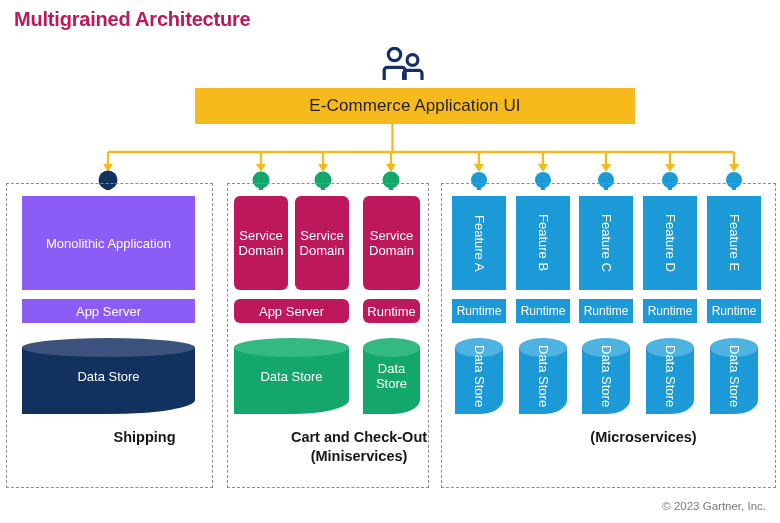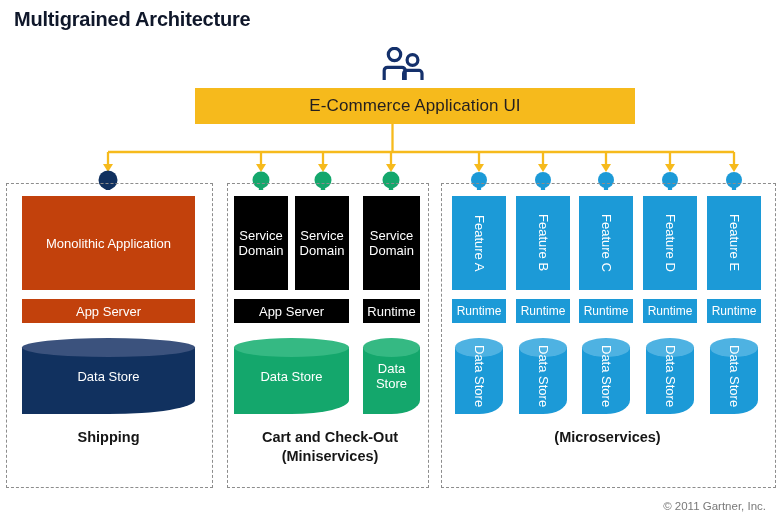--- a/index.html
+++ b/index.html
@@ -6,21 +6,21 @@
   body{
     width:780px;height:523px;background:#ffffff;
     font-family:"Liberation Sans",sans-serif;
     color:#1a1a1a;overflow:hidden;position:relative;
   }
   .canvas{position:absolute;left:0;top:0;width:780px;height:523px;}
 
   
   .title{
     position:absolute;left:14px;top:8px;
-    font-size:20px;font-weight:bold;letter-spacing:-0.2px;color:#0f172a;
+    font-size:20px;font-weight:bold;letter-spacing:-0.2px;color:#be185d;
   }
 
   
   .users-icon{position:absolute;left:381px;top:47px;width:44px;height:34px;}
 
   
   .banner{
     position:absolute;left:195px;top:88px;width:440px;height:36px;
     background:#f6ba1c;display:flex;align-items:center;justify-content:center;
   }
@@ -30,28 +30,28 @@
   .connectors{position:absolute;left:0;top:120px;width:780px;height:70px;}
 
   
   .group{position:absolute;border:1.6px dashed #8d8d8d;background:transparent;}
   .g-ship{left:6px;top:183px;width:205px;height:303px;}
   .g-cart{left:227px;top:183px;width:200px;height:303px;}
   .g-prod{left:441px;top:183px;width:333px;height:303px;}
 
   .g-label{
     position:absolute;left:0;right:0;text-align:center;
-    font-size:14.5px;font-weight:bold;color:#161616;line-height:19px;
+    font-size:14.5px;font-weight:bold;color:#161616;line-height:19px;padding-left:36px;
   }
 
   
   .blk{position:absolute;display:flex;align-items:center;justify-content:center;
        color:#ffffff;font-size:13px;text-align:center;line-height:15px;}
-  .blk.navy{background:#c2410c;}
-  .blk.green{background:#000000;}
+  .blk.navy{background:#8b5cf6;}
+  .blk.green{background:#be185d;border-radius:6px;}
   .blk.blue{background:#1c9ad7;}
 
   .vtext{writing-mode:vertical-rl;text-orientation:mixed;}
 
   
   .cyl{position:absolute;}
   .cyl .body{position:absolute;left:0;right:0;bottom:0;top:9px;border-radius:0 0 50%/0 0 14px 14px;}
   .cyl .top{position:absolute;left:0;right:0;top:0;height:19px;border-radius:50%;}
   .cyl .lbl{position:absolute;left:0;right:0;top:0;bottom:0;
             display:flex;align-items:center;justify-content:center;
@@ -184,21 +184,21 @@
       </div>
   </div>
   <div class="cyl green" style="left:363px;top:338px;width:57px;height:76px;">
     <div class="body"></div>
     <div class="top"></div>
     <div class="lbl">
         <span>Data Store</span>
       </div>
   </div>
 
-  <div class="g-label" style="top:428px;left:220px;width:220px;">
+  <div class="g-label" style="top:428px;left:213px;width:220px;">
     <div>Cart and Check-Out</div>
     <div>(Miniservices)</div>
   </div>
 
   <div class="group g-prod"></div>
 
   <div class="blk blue vtext" style="left:452px;top:196px;width:54px;height:94px;">
     <span>Feature A</span>
   </div>
   <div class="blk blue vtext" style="left:516px;top:196px;width:54px;height:94px;">
@@ -264,15 +264,15 @@
     <div class="lbl vtext">
         <span>Data Store</span>
       </div>
   </div>
 
   <div class="g-label" style="top:428px;left:441px;width:333px;">
     <div>(Microservices)</div>
   </div>
 
   <div class="footer-id">ID: 384511</div>
-  <div class="footer-cr">© 2011 Gartner, Inc.</div>
+  <div class="footer-cr">© 2023 Gartner, Inc.</div>
 
 </div>
 
 </body></html>

